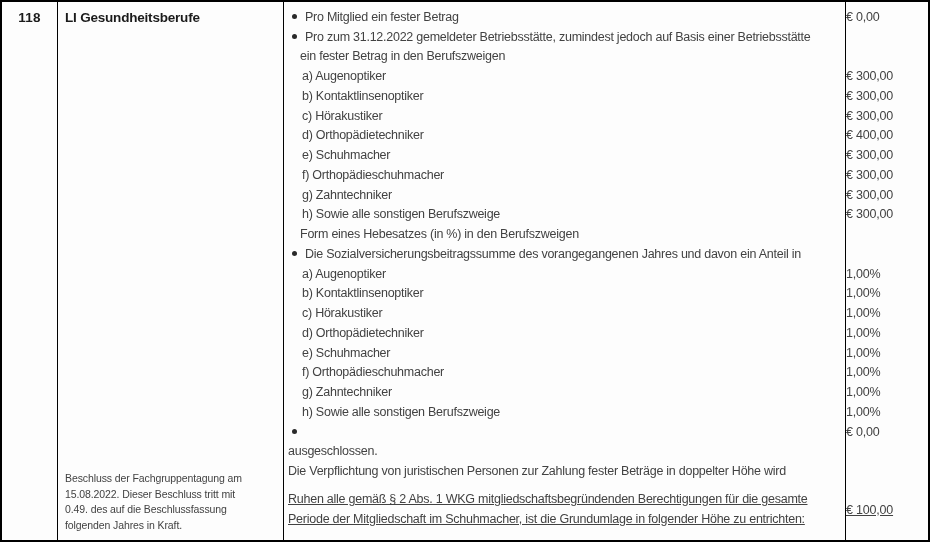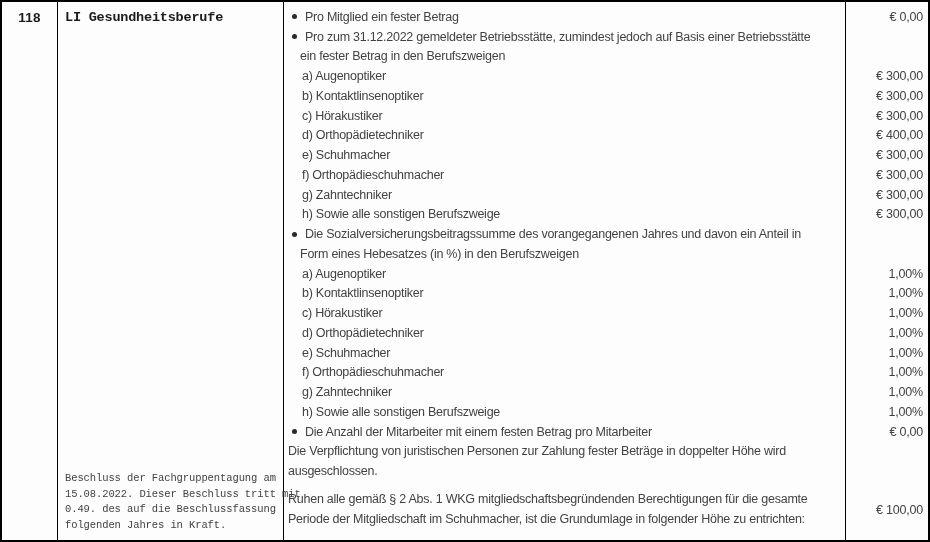--- a/index.html
+++ b/index.html
@@ -13,48 +13,48 @@
   }
   .col{box-sizing:border-box;height:100%;}
   .col-number{
     width:56px;border-right:1px solid var(--border,#000);
     text-align:center;padding-top:8px;flex:none;
   }
   .num{font-weight:bold;font-size:13.5px;color:var(--text_strong,#1b1b1b);letter-spacing:.3px;}
   .col-title{
     width:226px;border-right:1px solid var(--border,#000);
     display:flex;flex-direction:column;
-    padding:8px 6px 6px 7px;flex:none;font-family:Liberation Mono, monospace;
+    padding:8px 6px 6px 7px;flex:none;
   }
   .title{font-weight:bold;font-size:13.5px;color:var(--text_strong,#1b1b1b);letter-spacing:-.2px;white-space:nowrap;}
   .spacer{flex:1;}
   .footnote{font-size:10.5px;line-height:15.8px;color:var(--text_body,#424242);letter-spacing:-.1px;}
   .footnote div{white-space:nowrap;}
   .col-main{
     flex:1;position:relative;display:flex;flex-direction:column;
     padding-top:5px;min-width:0;
   }
   .vline{position:absolute;top:0;bottom:0;right:82px;width:1px;background:var(--border,#000);}
   .crow{display:flex;align-items:center;height:19.75px;flex:none;}
   .crow.gap{height:9px;}
   .crow.filler{flex:1;height:auto;}
-  .crow.block{height:auto;}
+  .crow.block{height:auto;text-decoration:underline;}
   .ctext{
     flex:1;display:flex;align-items:center;min-width:0;
     font-size:12.5px;letter-spacing:-.25px;white-space:nowrap;overflow:hidden;
   }
   .crow.bullet .ctext{padding-left:8px;}
   .crow.cont .ctext{padding-left:16px;}
   .crow.letter .ctext{padding-left:18px;}
   .crow.para .ctext{padding-left:4px;}
   .crow.block .ctext{display:block;padding-left:4px;}
   .crow.block .ctext div{line-height:19.75px;}
   .dot{width:5px;height:5px;border-radius:50%;background:#2a2a2a;margin-right:8px;flex:none;}
   .camt{
-    width:82px;flex:none;text-align:right;padding-right:5px;box-sizing:border-box;
+    width:82px;flex:none;padding-right:5px;box-sizing:border-box;
     font-size:12.5px;letter-spacing:-.2px;white-space:nowrap;
   }
 </style>
 </head>
 <body>
 
 <div class="sheet">
 
   <div class="col col-number">
     <div class="num">118</div>
@@ -134,33 +134,33 @@
           <span>g) Zahntechniker</span>
         </div>
         <div class="camt"><span>€ 300,00</span></div>
       </div>
       <div class="crow letter">
         <div class="ctext">
           <span>h) Sowie alle sonstigen Berufszweige</span>
         </div>
         <div class="camt"><span>€ 300,00</span></div>
       </div>
+      <div class="crow cont">
+        <div class="ctext">
+          <span>Form eines Hebesatzes (in %) in den Berufszweigen</span>
+        </div>
+        <div class="camt"></div>
+      </div>
       <div class="crow bullet">
         <div class="ctext">
           <span class="dot"></span>
           <span>Die Sozialversicherungsbeitragssumme des vorangegangenen Jahres und davon ein Anteil in</span>
         </div>
         <div class="camt"></div>
       </div>
-      <div class="crow cont">
-        <div class="ctext">
-          <span>Form eines Hebesatzes (in %) in den Berufszweigen</span>
-        </div>
-        <div class="camt"></div>
-      </div>
       <div class="crow letter">
         <div class="ctext">
           <span>a) Augenoptiker</span>
         </div>
         <div class="camt"><span>1,00%</span></div>
       </div>
       <div class="crow letter">
         <div class="ctext">
           <span>b) Kontaktlinsenoptiker</span>
         </div>
@@ -198,33 +198,32 @@
       </div>
       <div class="crow letter">
         <div class="ctext">
           <span>h) Sowie alle sonstigen Berufszweige</span>
         </div>
         <div class="camt"><span>1,00%</span></div>
       </div>
       <div class="crow bullet">
         <div class="ctext">
           <span class="dot"></span>
-          <span>Die Anzahl der Mitarbeiter mit einem festen Betrag pro Mitarbeiter</span>
         </div>
         <div class="camt"><span>€ 0,00</span></div>
       </div>
       <div class="crow para">
         <div class="ctext">
+          <span>ausgeschlossen.</span>
+        </div>
+        <div class="camt"></div>
+      </div>
+      <div class="crow para">
+        <div class="ctext">
           <span>Die Verpflichtung von juristischen Personen zur Zahlung fester Beträge in doppelter Höhe wird</span>
-        </div>
-        <div class="camt"></div>
-      </div>
-      <div class="crow para">
-        <div class="ctext">
-          <span>ausgeschlossen.</span>
         </div>
         <div class="camt"></div>
       </div>
       <div class="crow gap"></div>
       <div class="crow block">
         <div class="ctext">
           <div>Ruhen alle gemäß § 2 Abs. 1 WKG mitgliedschaftsbegründenden Berechtigungen für die gesamte</div>
           <div>Periode der Mitgliedschaft im Schuhmacher, ist die Grundumlage in folgender Höhe zu entrichten:</div>
         </div>
         <div class="camt"><span>€ 100,00</span></div>

